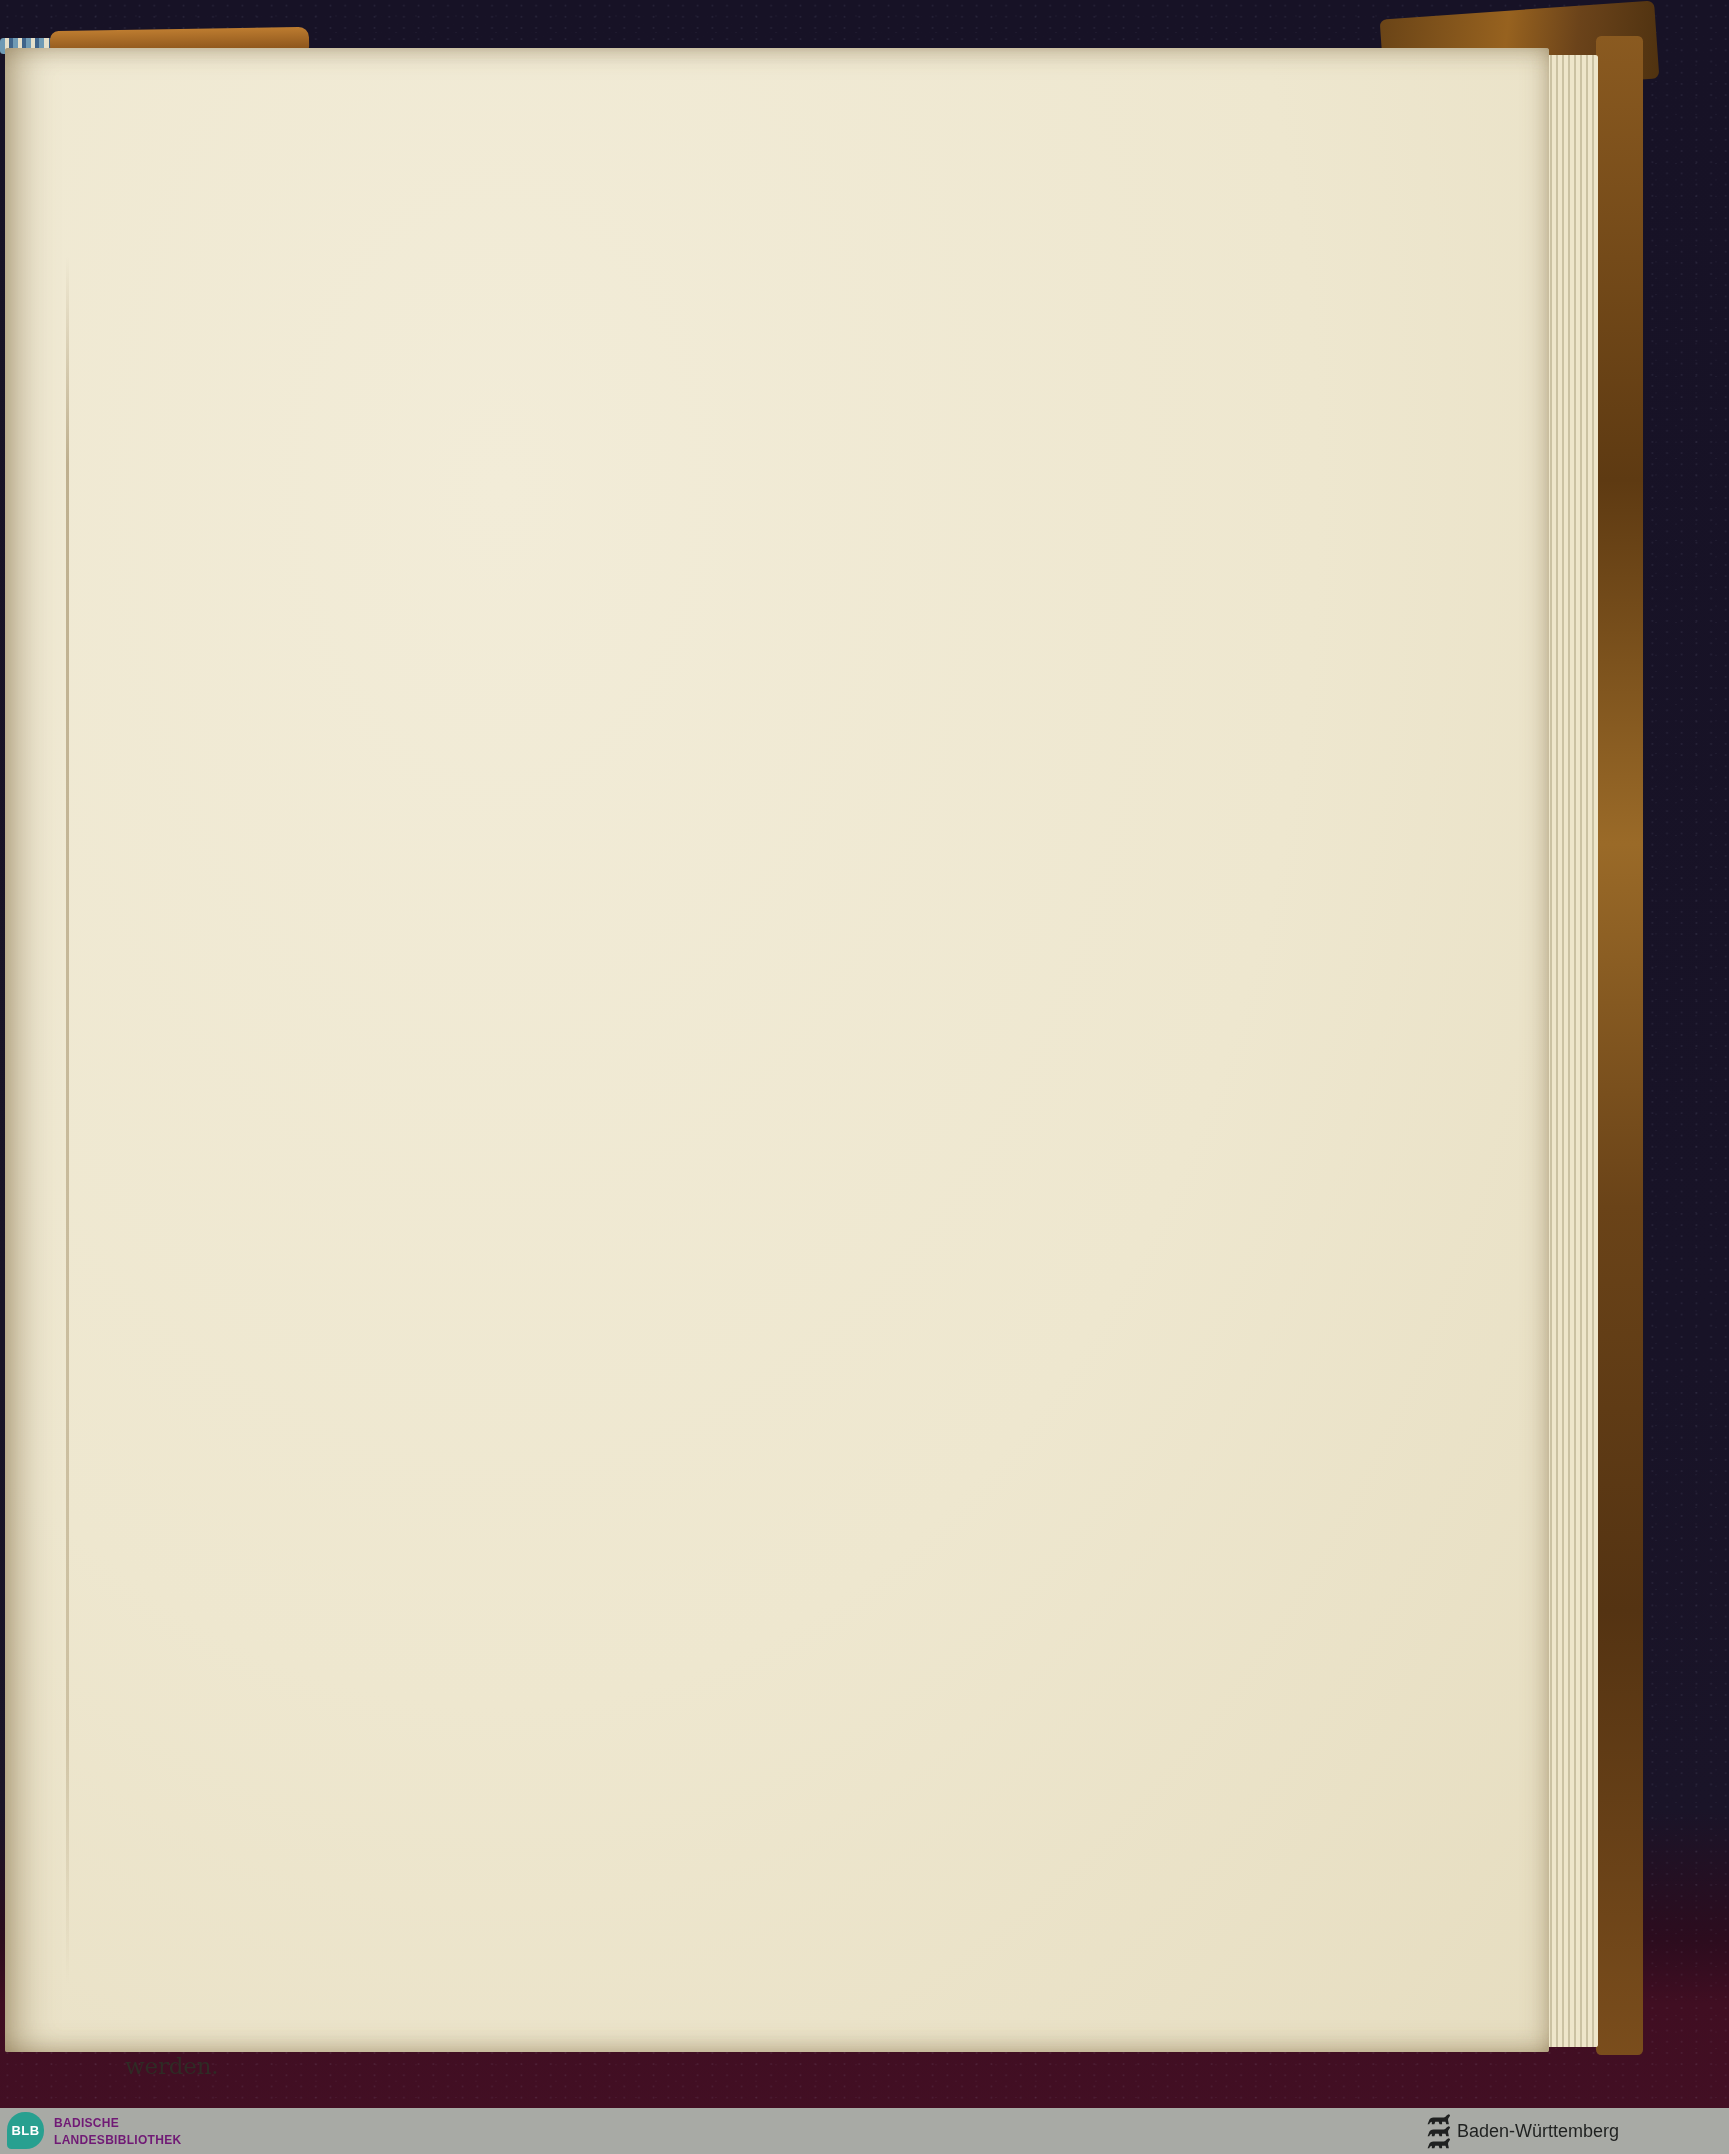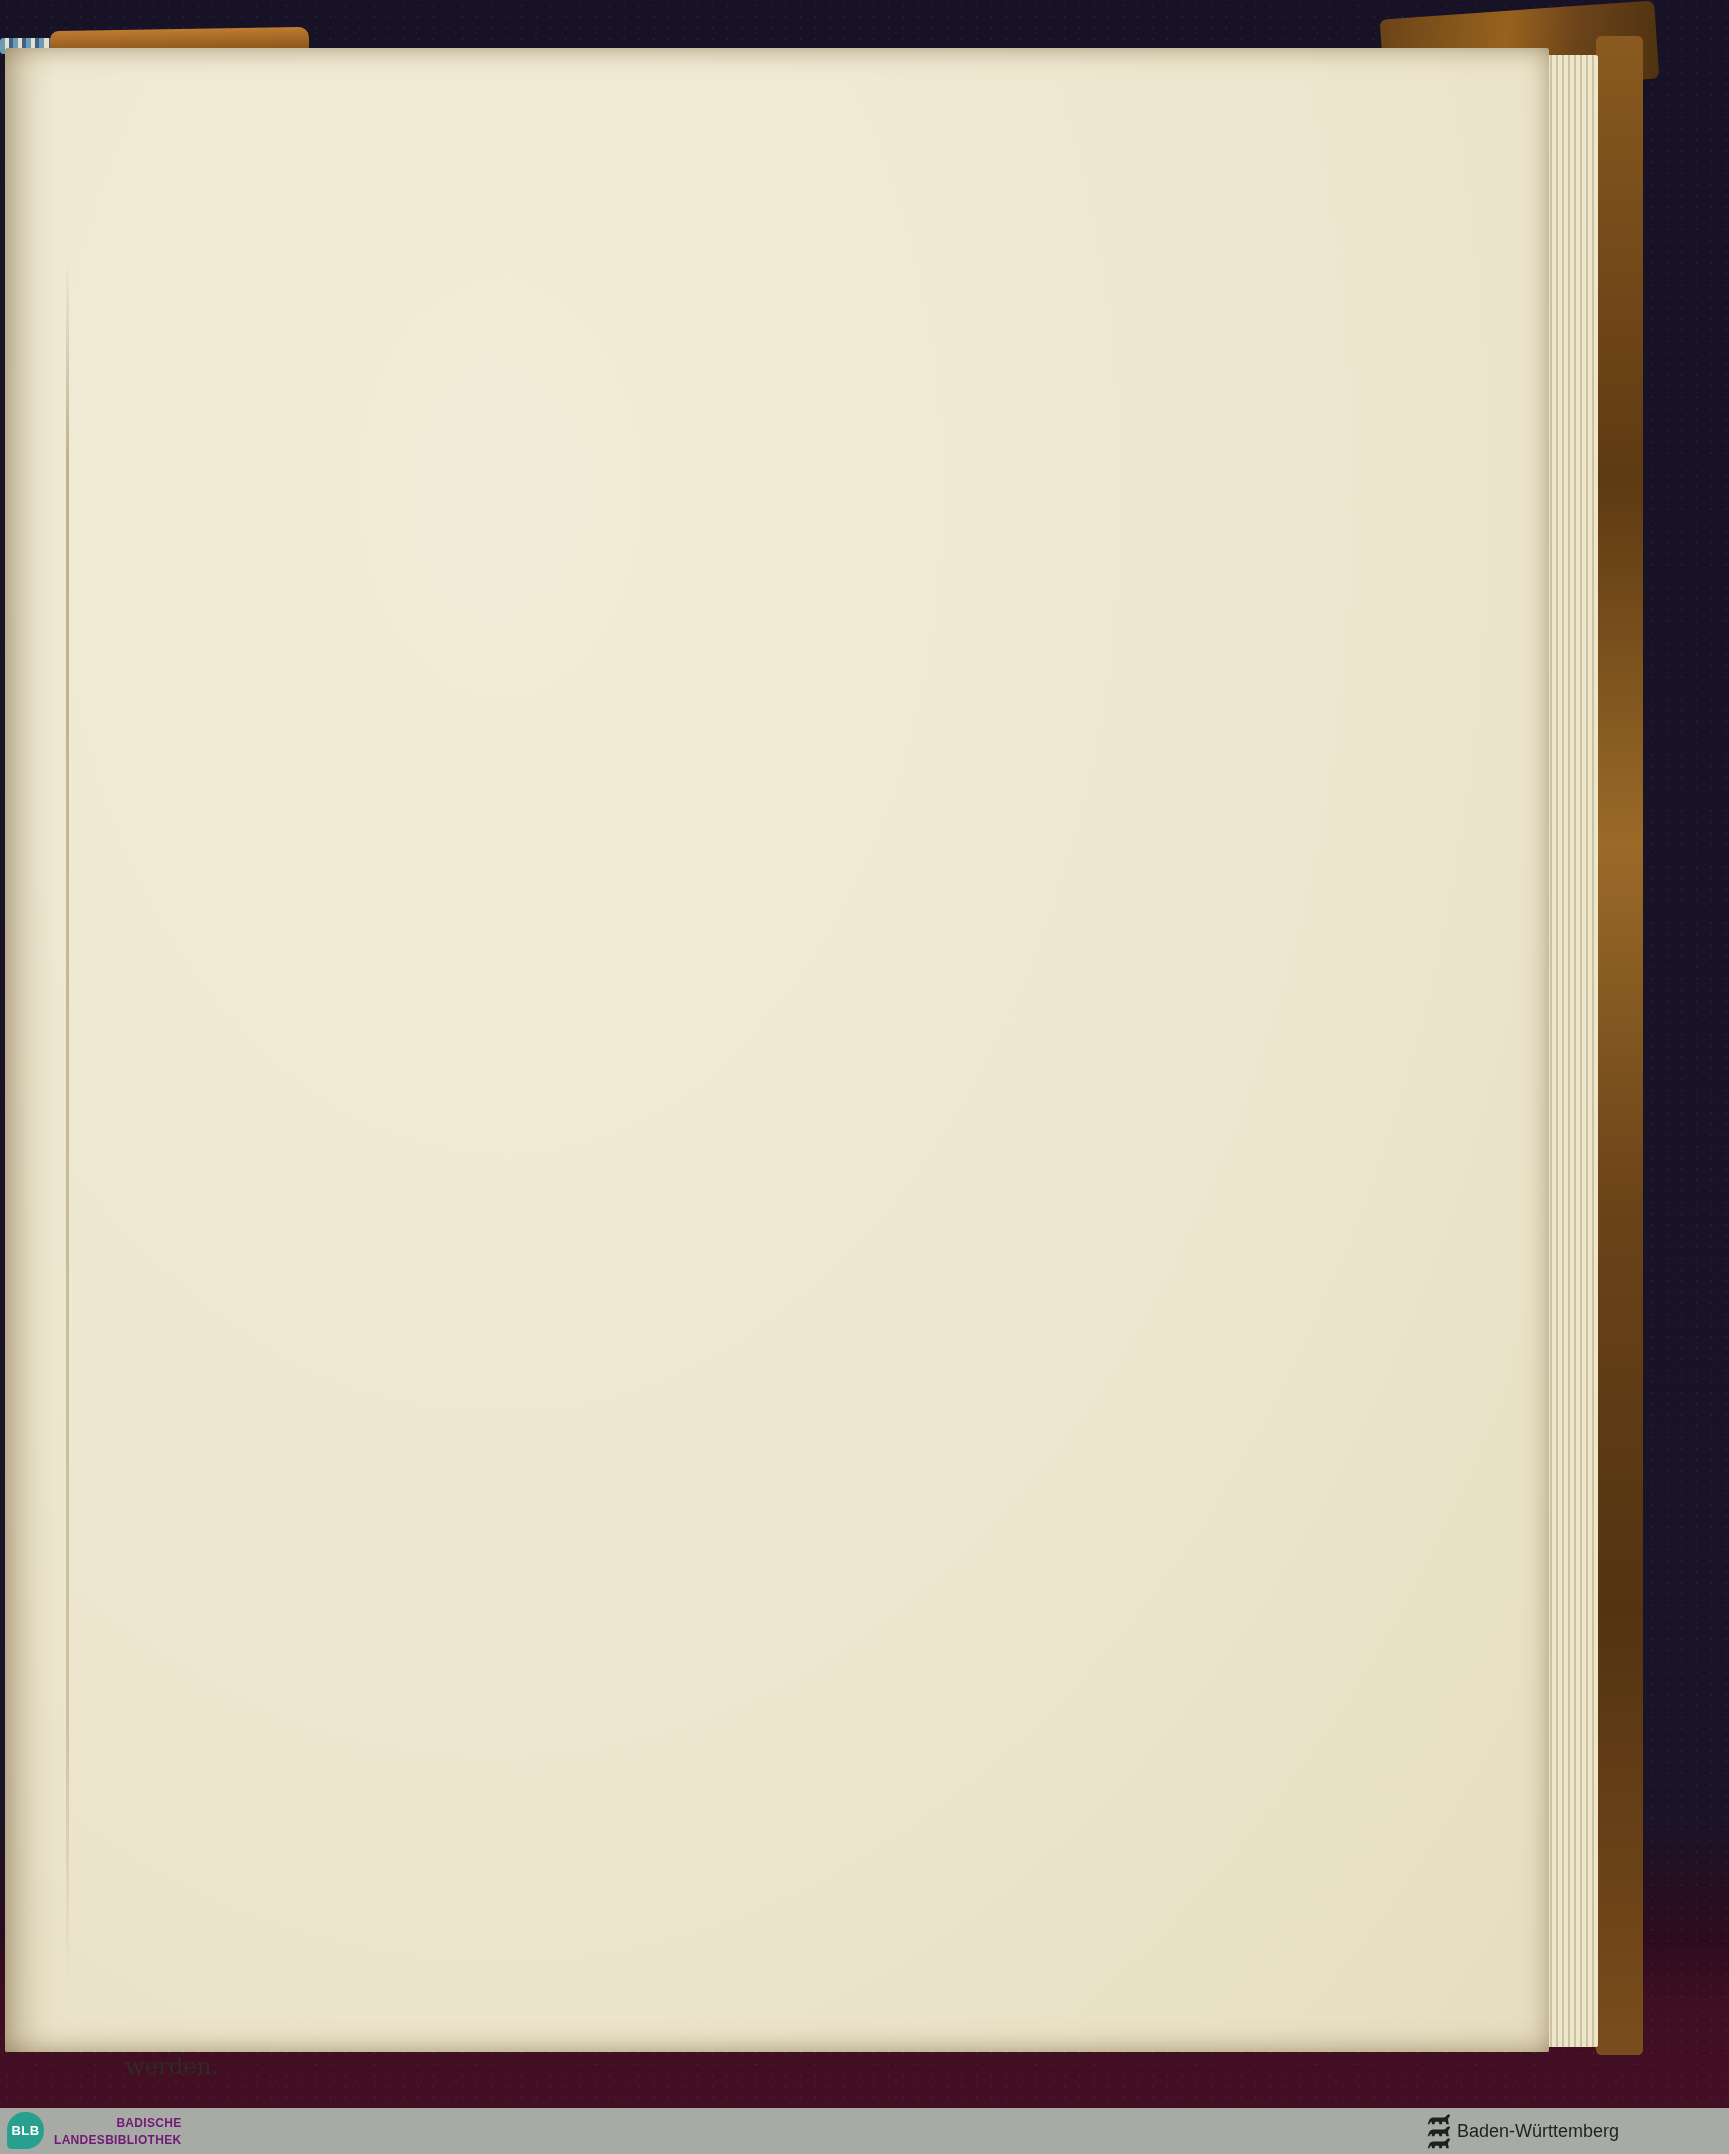--- a/index.html
+++ b/index.html
@@ -51,21 +51,21 @@
   .para{margin:0;text-indent:50px;}
   .col-left .para:first-child{text-indent:0;}
   .divider{position:absolute;left:793px;top:204px;width:2.6px;height:1759px;background:#29261f;}
   .margin-rule{position:absolute;left:1515px;top:244px;width:1.7px;height:1712px;
       background:rgba(80,64,42,.45);}
   .footer-line{position:absolute;left:130px;top:1982px;font-size:22.5px;color:#2f2b25;}
   .folio{position:absolute;left:764px;top:1974px;font-size:29px;color:#33302a;letter-spacing:1.7px;}
   .sheet-num{position:absolute;left:1339px;top:1977px;font-size:23px;color:#33302a;}
   
   .bar{position:absolute;left:0;top:2108px;width:1729px;height:47px;background:#a8aaa5;z-index:5;
-      font-family:"Liberation Sans",sans-serif;text-align:right;}
+      font-family:"Liberation Sans",sans-serif;}
   .blb-logo{position:absolute;left:7px;top:4.3px;width:37px;height:37px;background:#28a090;
       border-radius:18px 18px 18px 4.3px;color:#ffffff;font-weight:bold;font-size:13px;
       display:flex;align-items:center;justify-content:center;letter-spacing:0.4px;}
   .blb-name{position:absolute;left:54px;top:7px;font-weight:bold;font-size:12px;line-height:17.3px;
       color:#701a75;letter-spacing:0.3px;}
   .bw-group{position:absolute;left:1425px;top:5.2px;height:36px;display:flex;align-items:center;gap:3px;}
   .bw-lions{display:flex;flex-direction:column;gap:0.9px;}
   .bw-lions svg{display:block;}
   .bw-label{font-size:18px;color:#1f2120;}
 </style>

